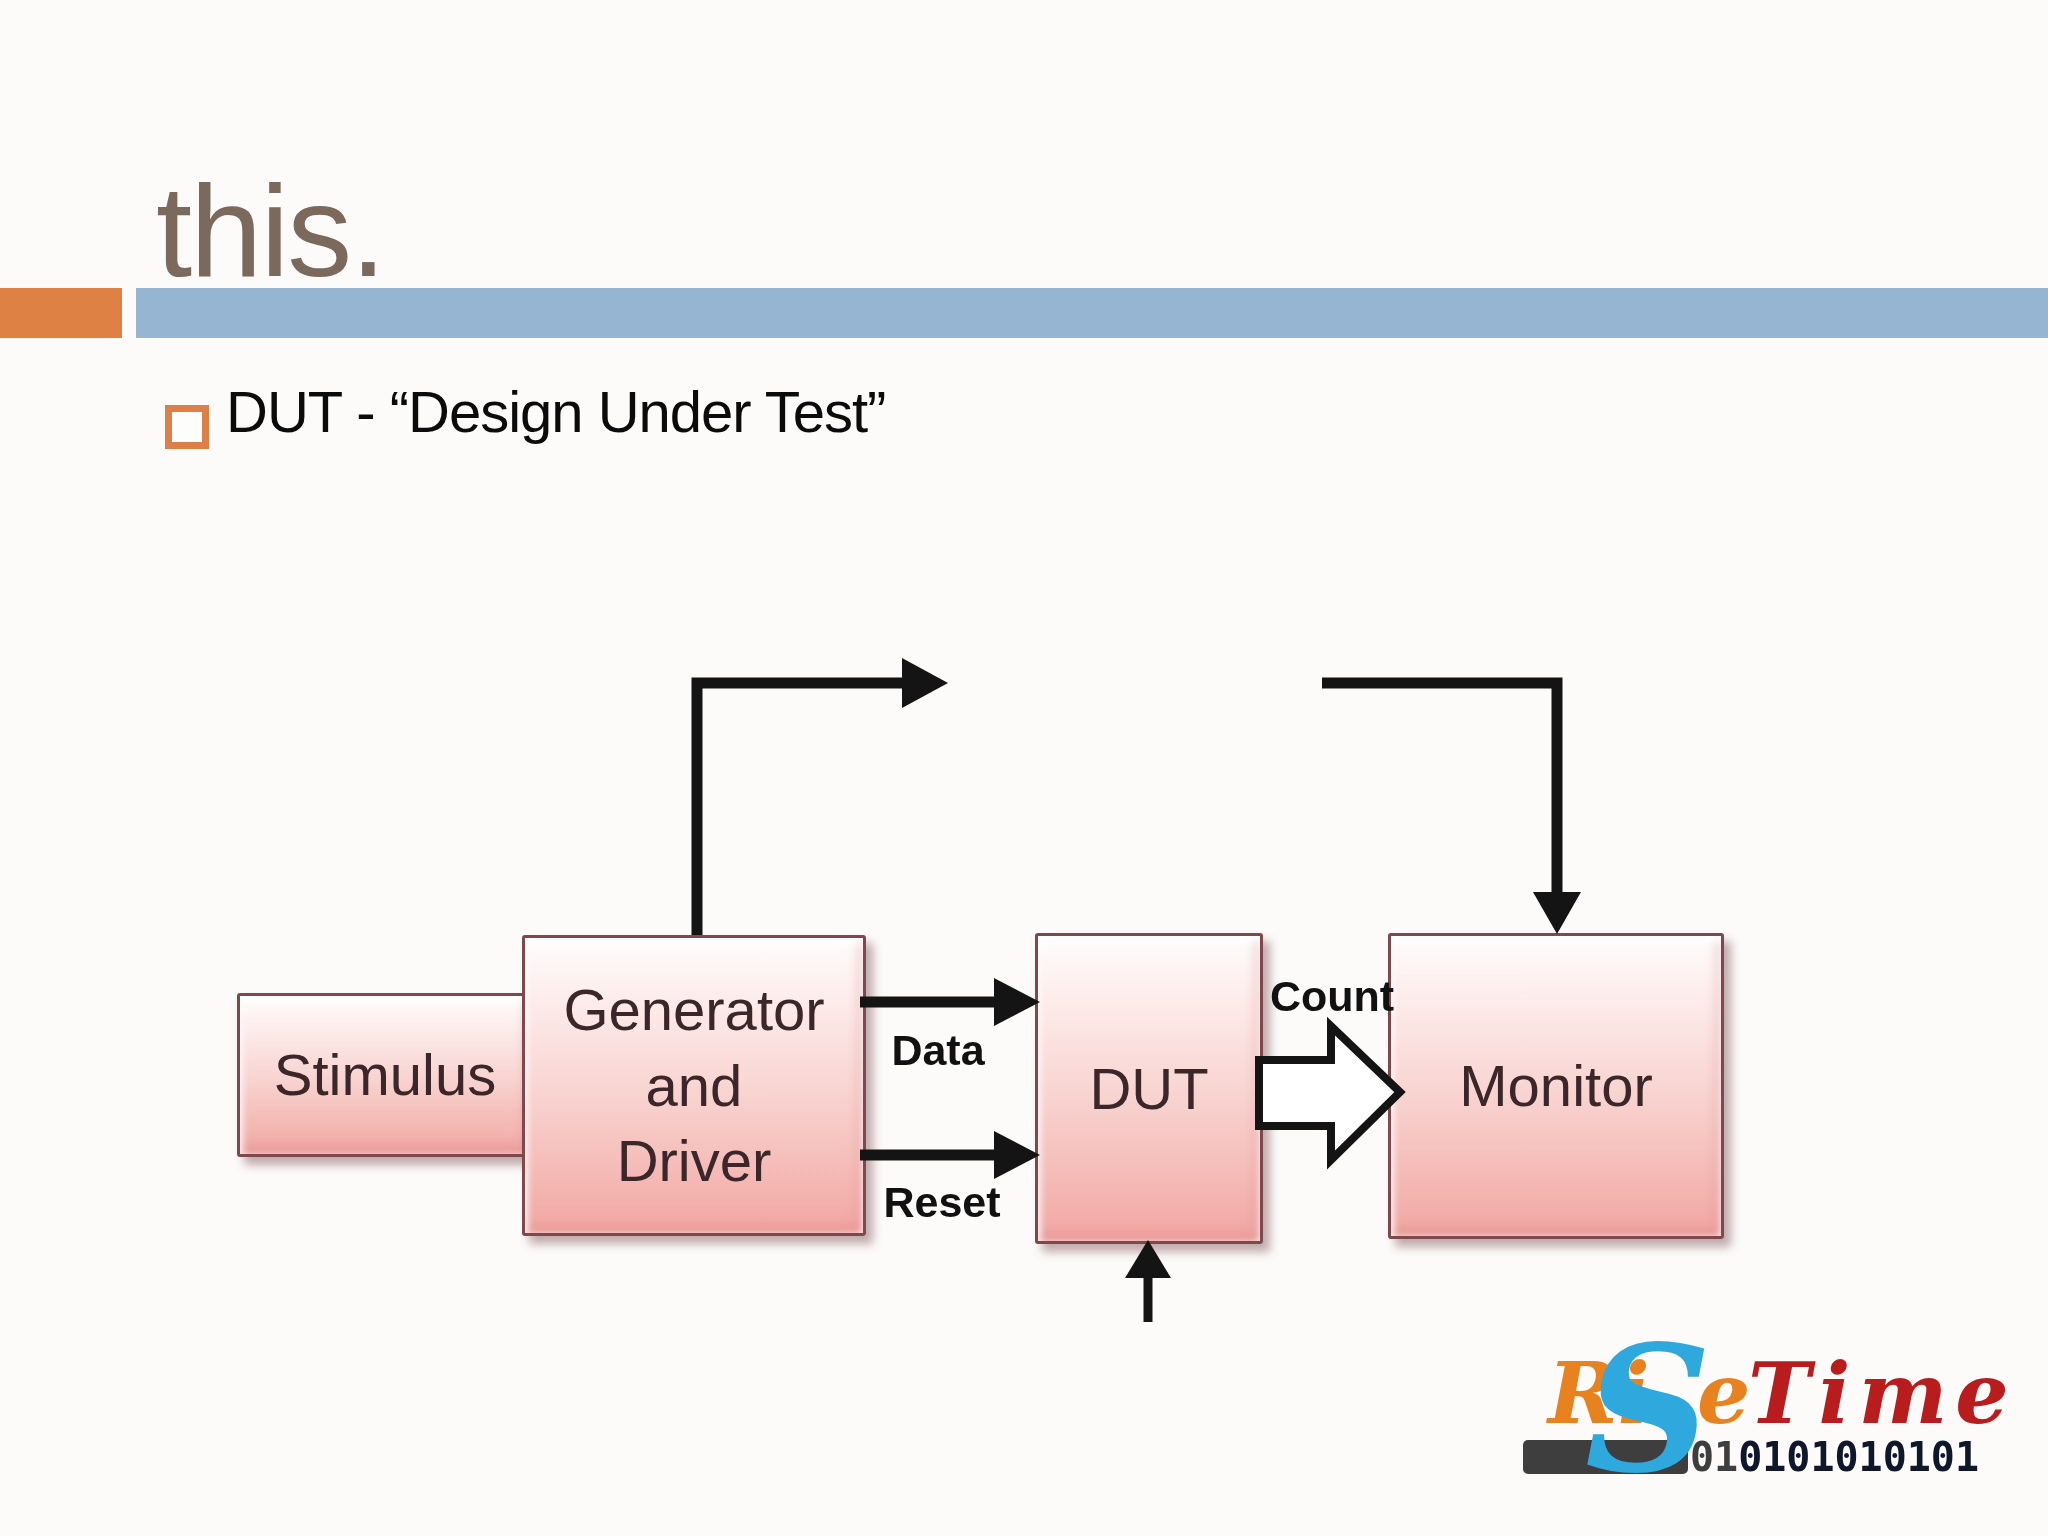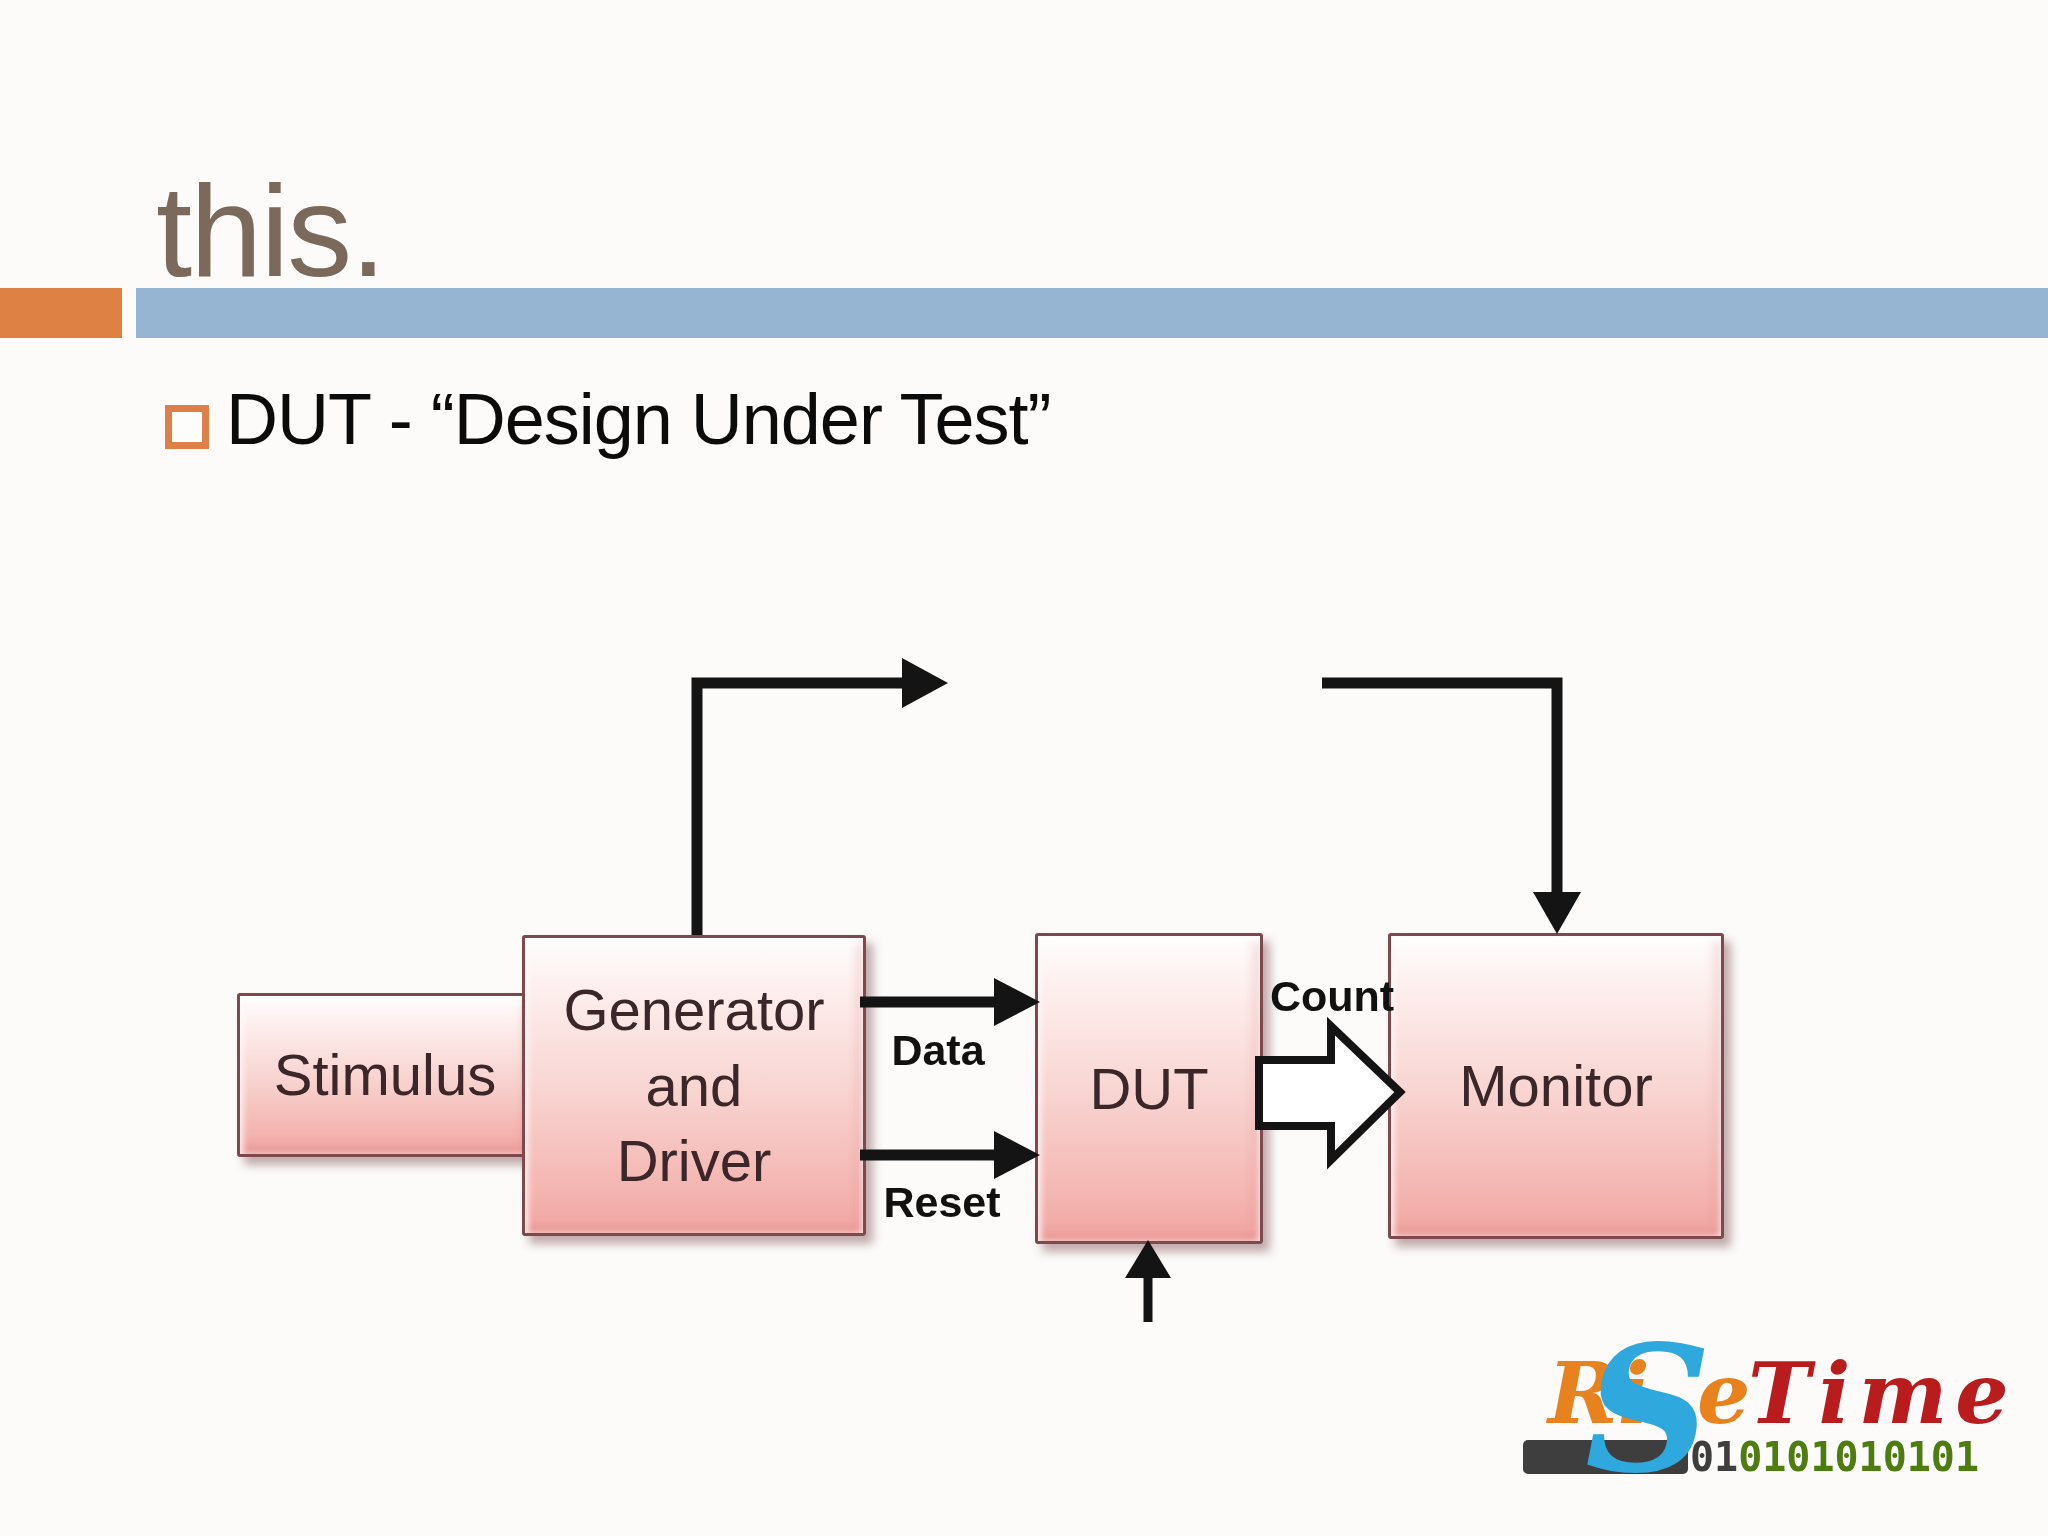--- a/index.html
+++ b/index.html
@@ -24,21 +24,21 @@
   .accent-orange { position:absolute; left:0; top:288px; width:122px; height:50px; background:#dd8144; }
   .accent-blue   { position:absolute; left:136px; top:288px; width:1912px; height:50px; background:#95b5d2; }
 
   
   .bullet-square {
     position:absolute; left:165px; top:405px; width:30px; height:30px;
     border:7px solid #dd8047; background:#fdfdfc;
   }
   .bullet-text {
     position:absolute; left:226px; top:378px;
-    color:#0b0b0b; font-size:72px; letter-spacing:-1px; white-space:nowrap;
+    color:#0b0b0b; font-size:58px; letter-spacing:-1px; white-space:nowrap;
   }
 
   
   .pbox {
     position:absolute; z-index:2;
     background:linear-gradient(180deg,#fefdfd 0%, #fdf0ef 16%, #f8d4d1 52%, #f4b6b2 84%, #f1a5a2 100%);
     border:3px solid #7e484c; border-radius:3px;
     box-shadow:7px 8px 10px rgba(110,60,60,0.42),
                inset 0 5px 9px rgba(255,255,255,0.95),
                inset 3px 0 7px rgba(255,255,255,0.55),
@@ -70,21 +70,21 @@
   .logo-ri   { position:absolute; left:1532px; top:1352px; font-family:"DejaVu Serif", serif; font-style:italic; font-weight:bold; font-size:84px; line-height:1; color:#e8821e;margin-left:16px; }
   .logo-s    { position:absolute; left:1585px; top:1322px; font-family:"DejaVu Serif", serif; font-style:italic; font-weight:bold; font-size:175px; line-height:1; color:#2fa8dd; z-index:8; }
   .logo-e    { position:absolute; left:1697px; top:1352px; font-family:"DejaVu Serif", serif; font-style:italic; font-weight:bold; font-size:84px; line-height:1; color:#e8821e; }
   .logo-time { position:absolute; left:1748px; top:1352px; font-family:"DejaVu Serif", serif; font-style:italic; font-weight:bold; font-size:84px; line-height:1; letter-spacing:8px; color:#b91c1c; }
   .logo-bar  { position:absolute; left:1523px; top:1440px; width:165px; height:34px; background:#3e3e3e; border-radius:5px; z-index:7; }
   .logo-digits {
     position:absolute; left:1690px; top:1437px; z-index:7;
     font-family:"DejaVu Sans Mono", monospace; font-weight:bold; font-size:40px; line-height:40px; letter-spacing:0;
   }
   .digits-dark  { color:#3e3e3e; }
-  .digits-light { color:#4d7c0f; }
+  .digits-light { color:#0f172a; }
 </style>
 </head>
 <body>
 
 <div class="slide">
 
   <div class="title-line title-line2">this.</div>
 
   <div class="accent-orange"></div>
   <div class="accent-blue"></div>

